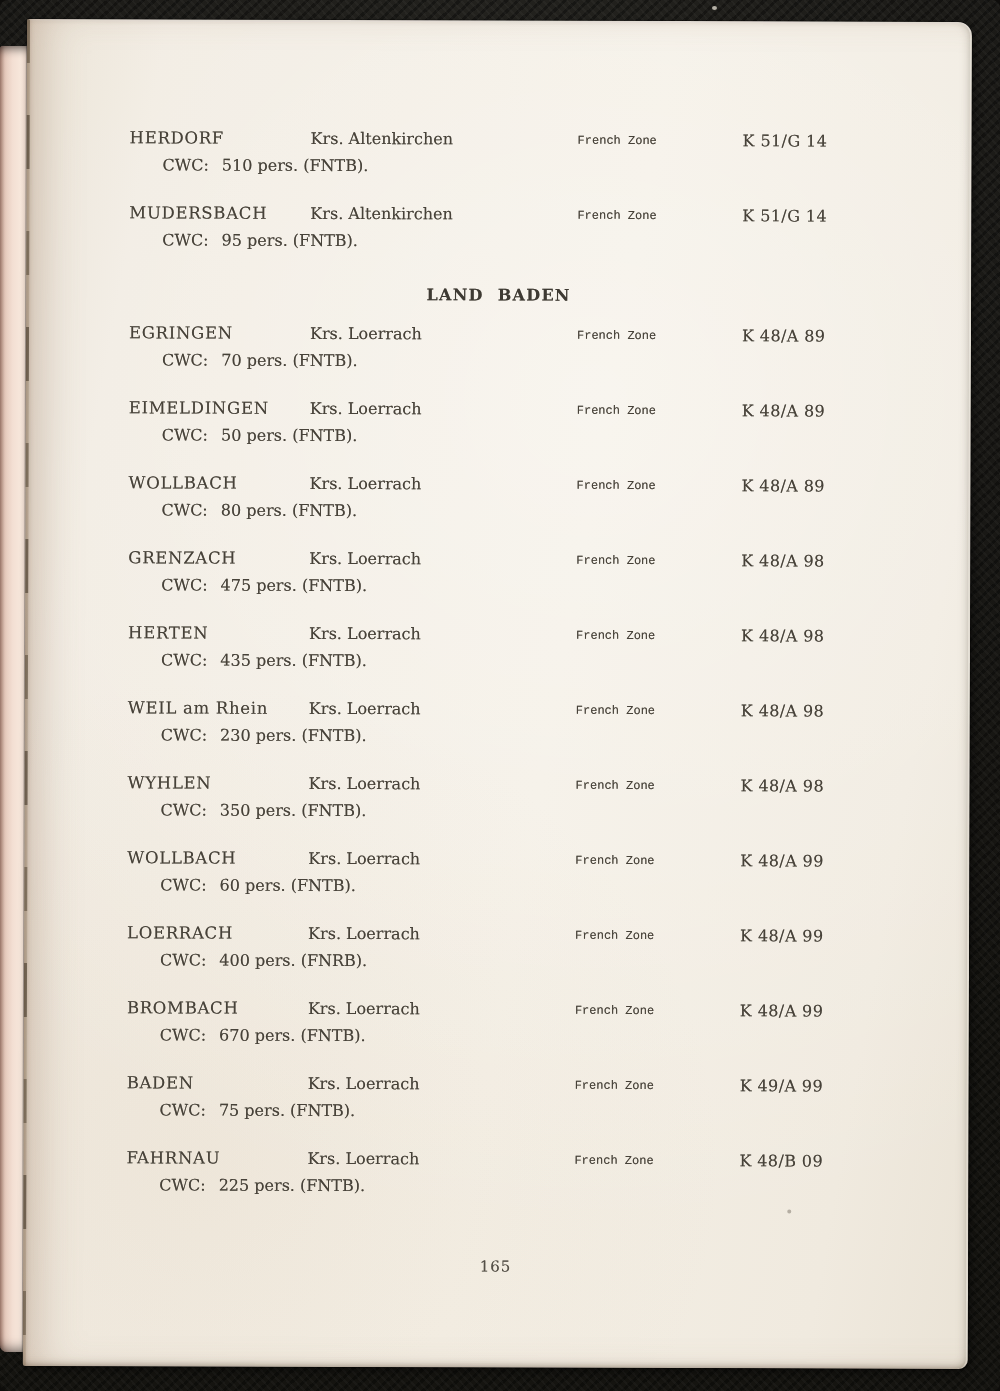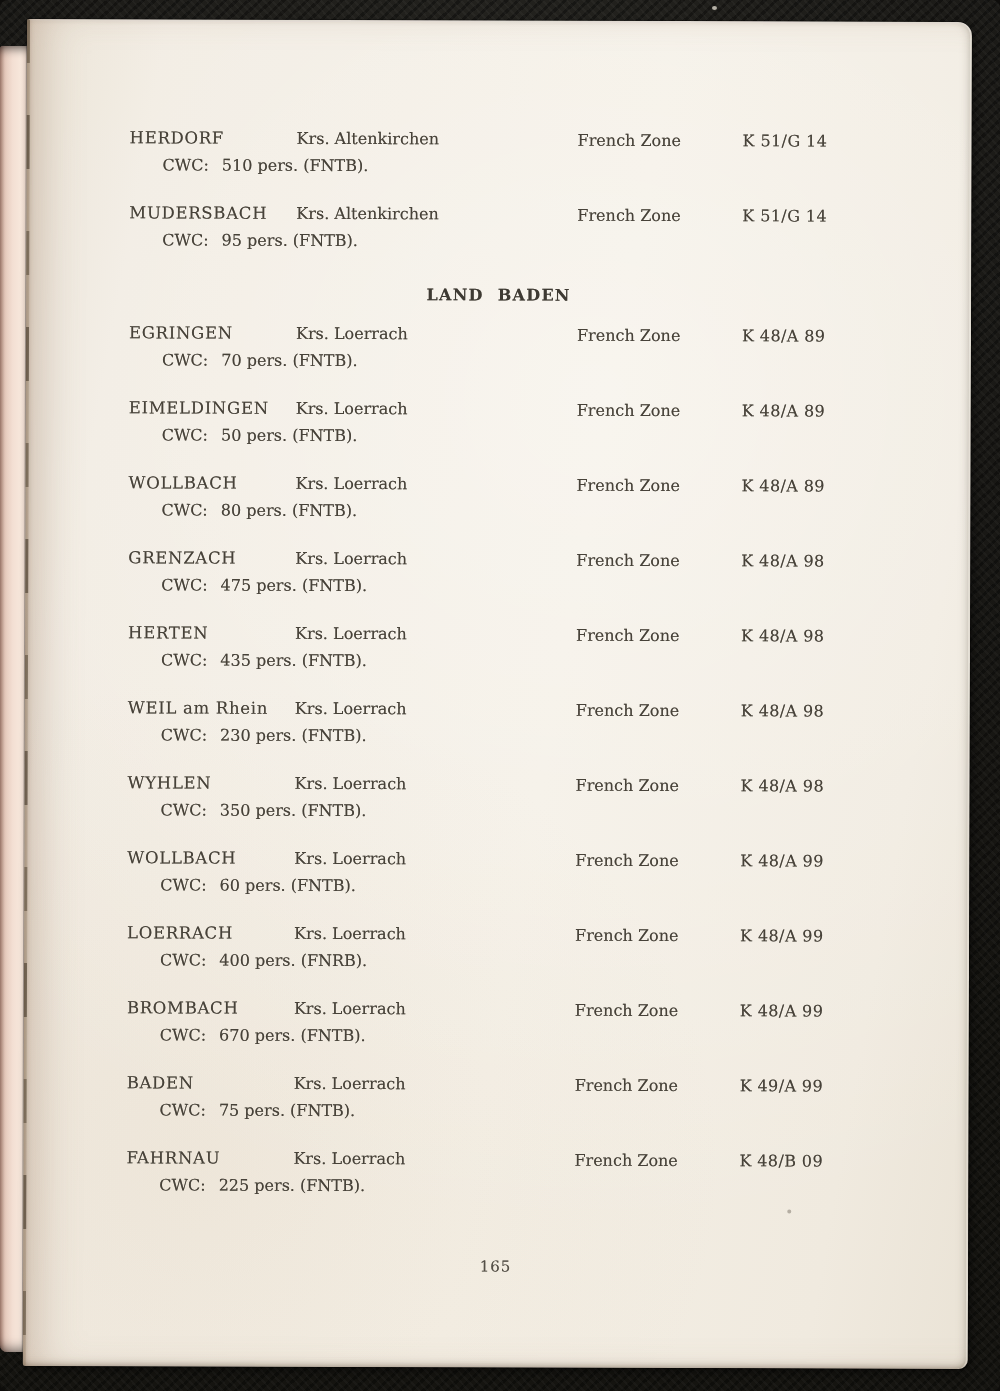--- a/index.html
+++ b/index.html
@@ -106,22 +106,22 @@
     color: #3e3a33;
   }
 
   .entry {
     position: relative;
     height: 49px;
     margin: 0 0 26px 0;
   }
   .entry span { display: block; position: absolute; line-height: 22px; white-space: nowrap; }
   .entry .town     { left: 103px; top: 0;   font-size: 16.5px; letter-spacing: 0.7px; }
-  .entry .district { left: 270px; top: 0;   font-size: 16px; }
-  .entry .zone     { left: 551px; top: 1px; font-size: 16px; }
+  .entry .district { left: 284px; top: 0;   font-size: 16px; }
+  .entry .zone     { left: 551px; top: 1px; font-size: 12px; font-family: Liberation Mono, monospace; }
   .entry .ref      { left: 716px; top: 1px; font-size: 16px; letter-spacing: 0.4px; }
   .entry .cwc      { left: 136px; top: 27px; font-size: 16px; }
   .entry .cwc-label, .entry .cwc-value { position: static; display: inline; text-align: center; }
   .entry .cwc-value { margin-left: 13px; }
 
   .page-number {
     position: absolute;
     top: 1237px;
     left: 0;
     width: 100%;

